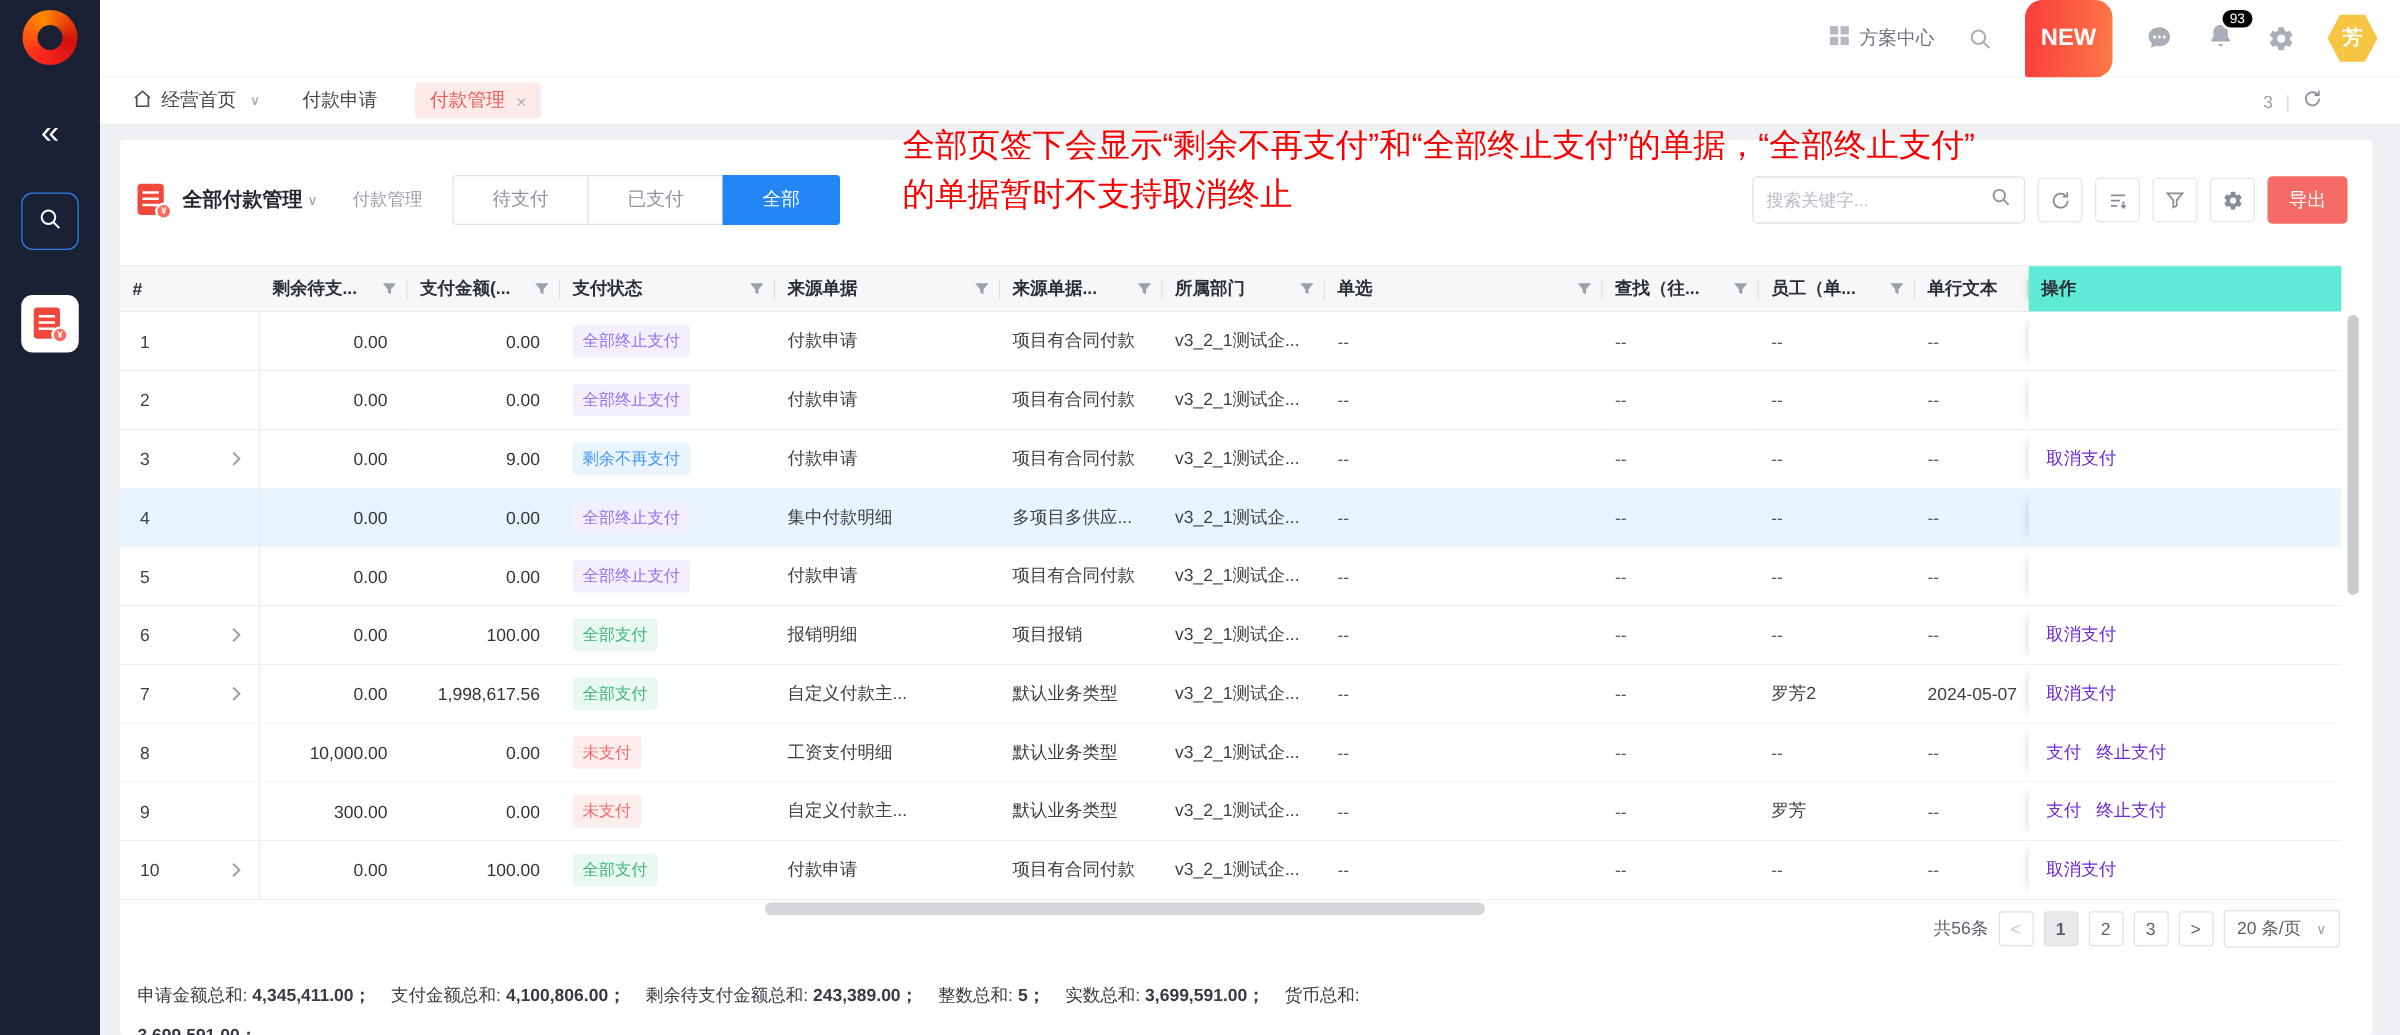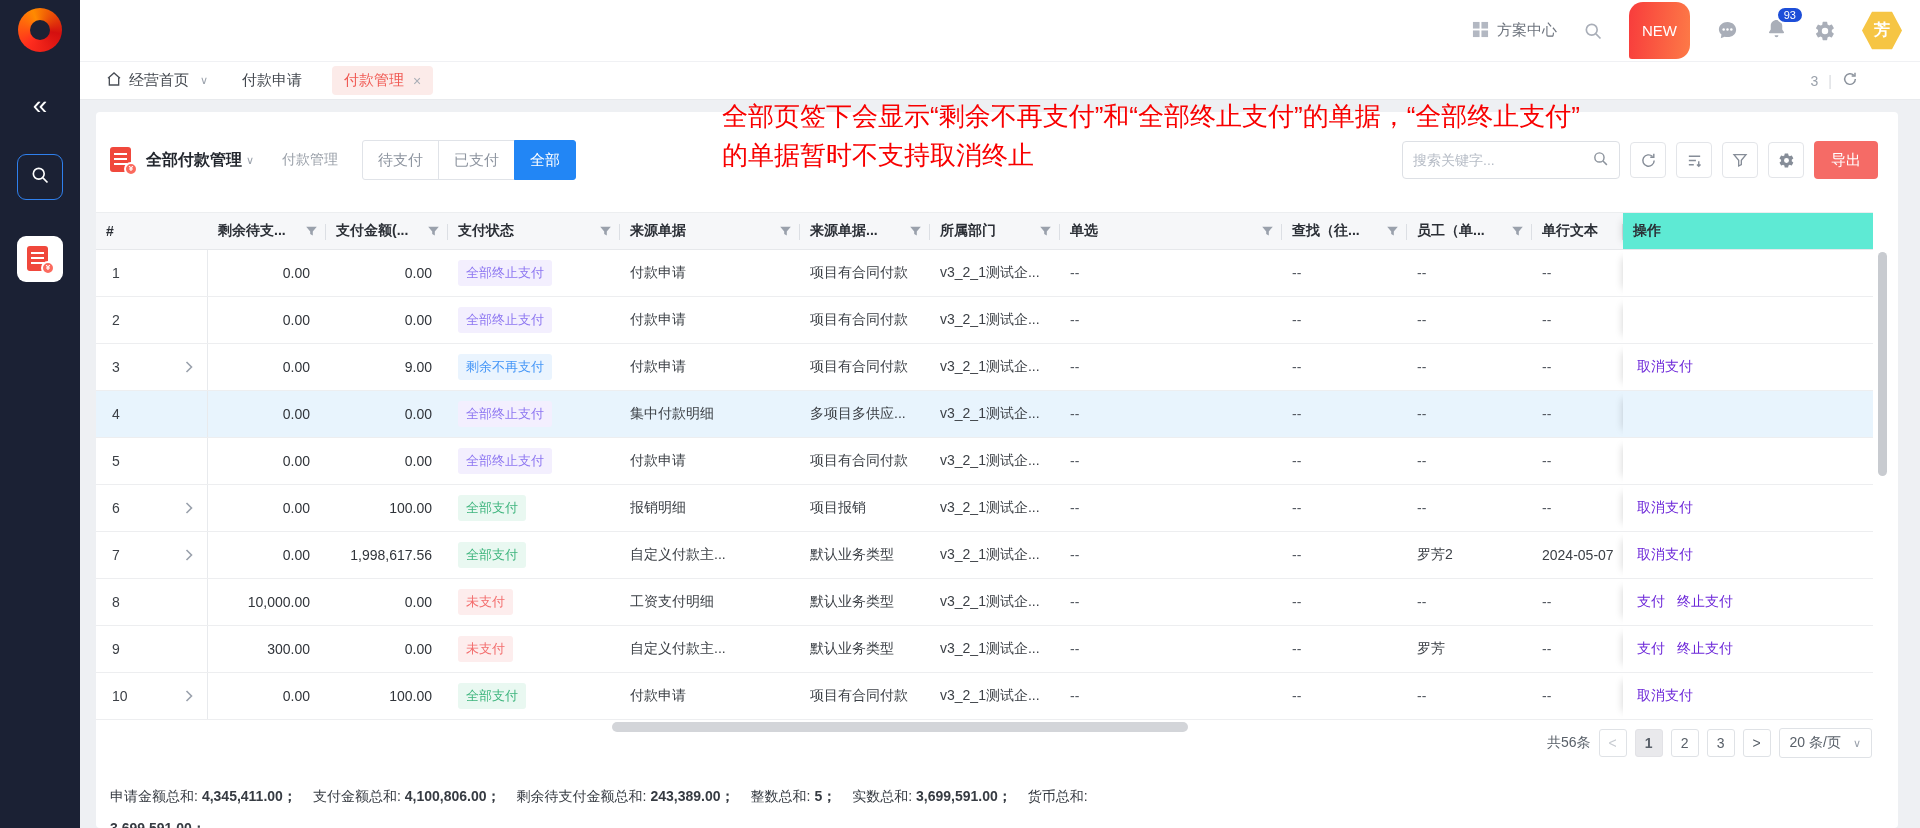--- a/index.html
+++ b/index.html
@@ -24,24 +24,24 @@
   .docicon .badge { position:absolute; right:-2px; bottom:-2px; width:14px; height:14px; border-radius:50%;
     background:#fb6a5e; border:2px solid #fff; color:#fff; font-size:8px; line-height:10px; text-align:center; font-weight:bold; }
 
   
   .main { flex:1; display:flex; flex-direction:column; min-width:0; }
 
   .topbar { height:62px; background:#fff; border-bottom:1px solid #f0f1f4; display:flex; align-items:center;
     justify-content:flex-end; padding-right:18px; gap:26px; flex-shrink:0; }
   .scheme { display:flex; align-items:center; gap:8px; color:#6e747e; font-size:15px; cursor:pointer; }
   .tb-ic { color:#a9aeb8; display:flex; align-items:center; cursor:pointer; }
-  .new-pill { background:linear-gradient(95deg,#f83c3c,#fd7a47); color:#fff; font-size:15px; font-weight:normal;
+  .new-pill { background:linear-gradient(95deg,#f83c3c,#fd7a47); color:#fff; font-size:19px; font-weight:bold;
     padding:20px 13px; border-radius:14px 14px 14px 3px; cursor:pointer; }
   .bell-wrap { position:relative; }
-  .bell-badge { position:absolute; top:-11px; right:-16px; background:#1d4ed8; color:#fff; font-size:11px;
+  .bell-badge { position:absolute; top:-11px; right:-16px; background:#000000; color:#fff; font-size:11px;
     padding:1px 6px; border-radius:9px; border:2px solid #fff; }
   .avatar { width:40px; height:40px; background:#f6c544; color:#fff; font-size:16px; font-weight:bold;
     display:flex; align-items:center; justify-content:center; cursor:pointer;
     clip-path:polygon(25% 3%,75% 3%,100% 50%,75% 97%,25% 97%,0% 50%); }
 
   .tabsbar { height:38px; background:#fff; border-bottom:1px solid #e8eaed; display:flex; align-items:center;
     padding-left:26px; font-size:15px; color:#43484f; flex-shrink:0; }
   .bc-home { display:flex; align-items:center; gap:7px; cursor:pointer; }
   .caret { color:#9aa1ab; font-size:11px; margin-left:4px; }
   .bc-tab { margin-left:34px; cursor:pointer; }
@@ -56,21 +56,21 @@
   .panel { background:#fff; border-radius:4px; width:1802px; height:716px; position:relative; }
 
   .annotation { position:absolute; left:722px; top:97px; z-index:50; color:#f80000; font-size:26px;
     line-height:39px; pointer-events:none; }
 
   
   .toolbar { position:absolute; top:28px; left:0; right:0; display:flex; align-items:center; padding:0 20px 0 14px; }
   .view-title { margin-left:10px; font-size:16px; font-weight:bold; color:#23272e; cursor:pointer; }
   .subtitle { margin-left:28px; color:#9aa0a9; font-size:14px; }
   .seg { display:flex; margin-left:24px; }
-  .seg-btn { height:40px; line-height:38px; padding:0 15px; border:1px solid #e0e3e8; background:#fff;
+  .seg-btn { height:40px; line-height:38px; padding:0 31px; border:1px solid #e0e3e8; background:#fff;
     color:#8f96a1; font-size:15px; cursor:pointer; margin-left:-1px; }
   .seg-btn:first-child { border-radius:3px 0 0 3px; margin-left:0; }
   .seg-btn:last-child { border-radius:0 3px 3px 0; }
   .seg-btn.active { background:#2286f5; border-color:#2286f5; color:#fff; }
   .tool-right { margin-left:auto; display:flex; align-items:center; gap:10px; }
   .searchbox { width:218px; height:38px; border:1px solid #dde0e5; border-radius:4px; display:flex;
     align-items:center; padding:0 10px; color:#8b929c; }
   .searchbox input { border:none; outline:none; flex:1; font-size:14px; color:#444; min-width:0; }
   .searchbox input::placeholder { color:#b6bcc6; }
   .icon-btn { width:36px; height:36px; border:1px solid #e3e5e9; border-radius:4px; display:flex;

